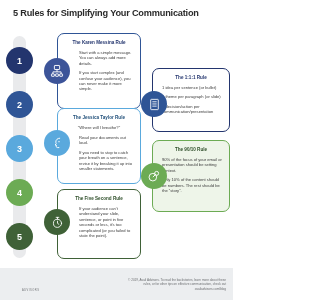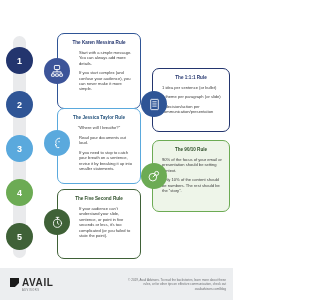--- a/index.html
+++ b/index.html
@@ -107,20 +107,21 @@
   .copyright{
     position:absolute;left:124px;top:278px;width:102px;
     font-size:3.1px;color:#6d6f72;line-height:4.4px;text-align:right;
   }
 </style>
 </head>
 <body>
 
 <div id="page">
 
+  <div class="title">5 Rules for Simplifying Your Communication</div>
 
   <div class="rail"></div>
 
   <div class="node n1">1</div>
   <div class="node n2">2</div>
   <div class="node n3">3</div>
   <div class="node n4">4</div>
   <div class="node n5">5</div>
 
   <div class="card left c1">
@@ -182,20 +183,16 @@
     <div class="card-body">If your audience can't understand your slide, sentence, or point in five seconds or less, it's too complicated (or you failed to state the point).</div>
   </div>
   <div class="bubble b5">
     <svg width="13" height="13" viewBox="0 0 24 24" fill="none" stroke="#ffffff" stroke-width="1.6" stroke-linecap="round">
       <circle cx="12" cy="13.5" r="7.5"></circle>
       <path d="M12 9.5v4l2.5 1.8M9.5 2.5h5M12 2.5v3.5"></path>
     </svg>
   </div>
 
   <div class="footer-band"></div>
-  <div class="logo-wrap">
-    <div class="logo-mark"></div>
-    <div class="logo-text">AVAIL</div>
-  </div>
   <div class="logo-sub">ADVISORS</div>
   <div class="copyright">© 2019, Avail Advisors. To read the backstories, learn more about these rules, or for other tips on effective communication, check out availadvisors.com/blog</div>
 
 </div>
 
 </body></html>

